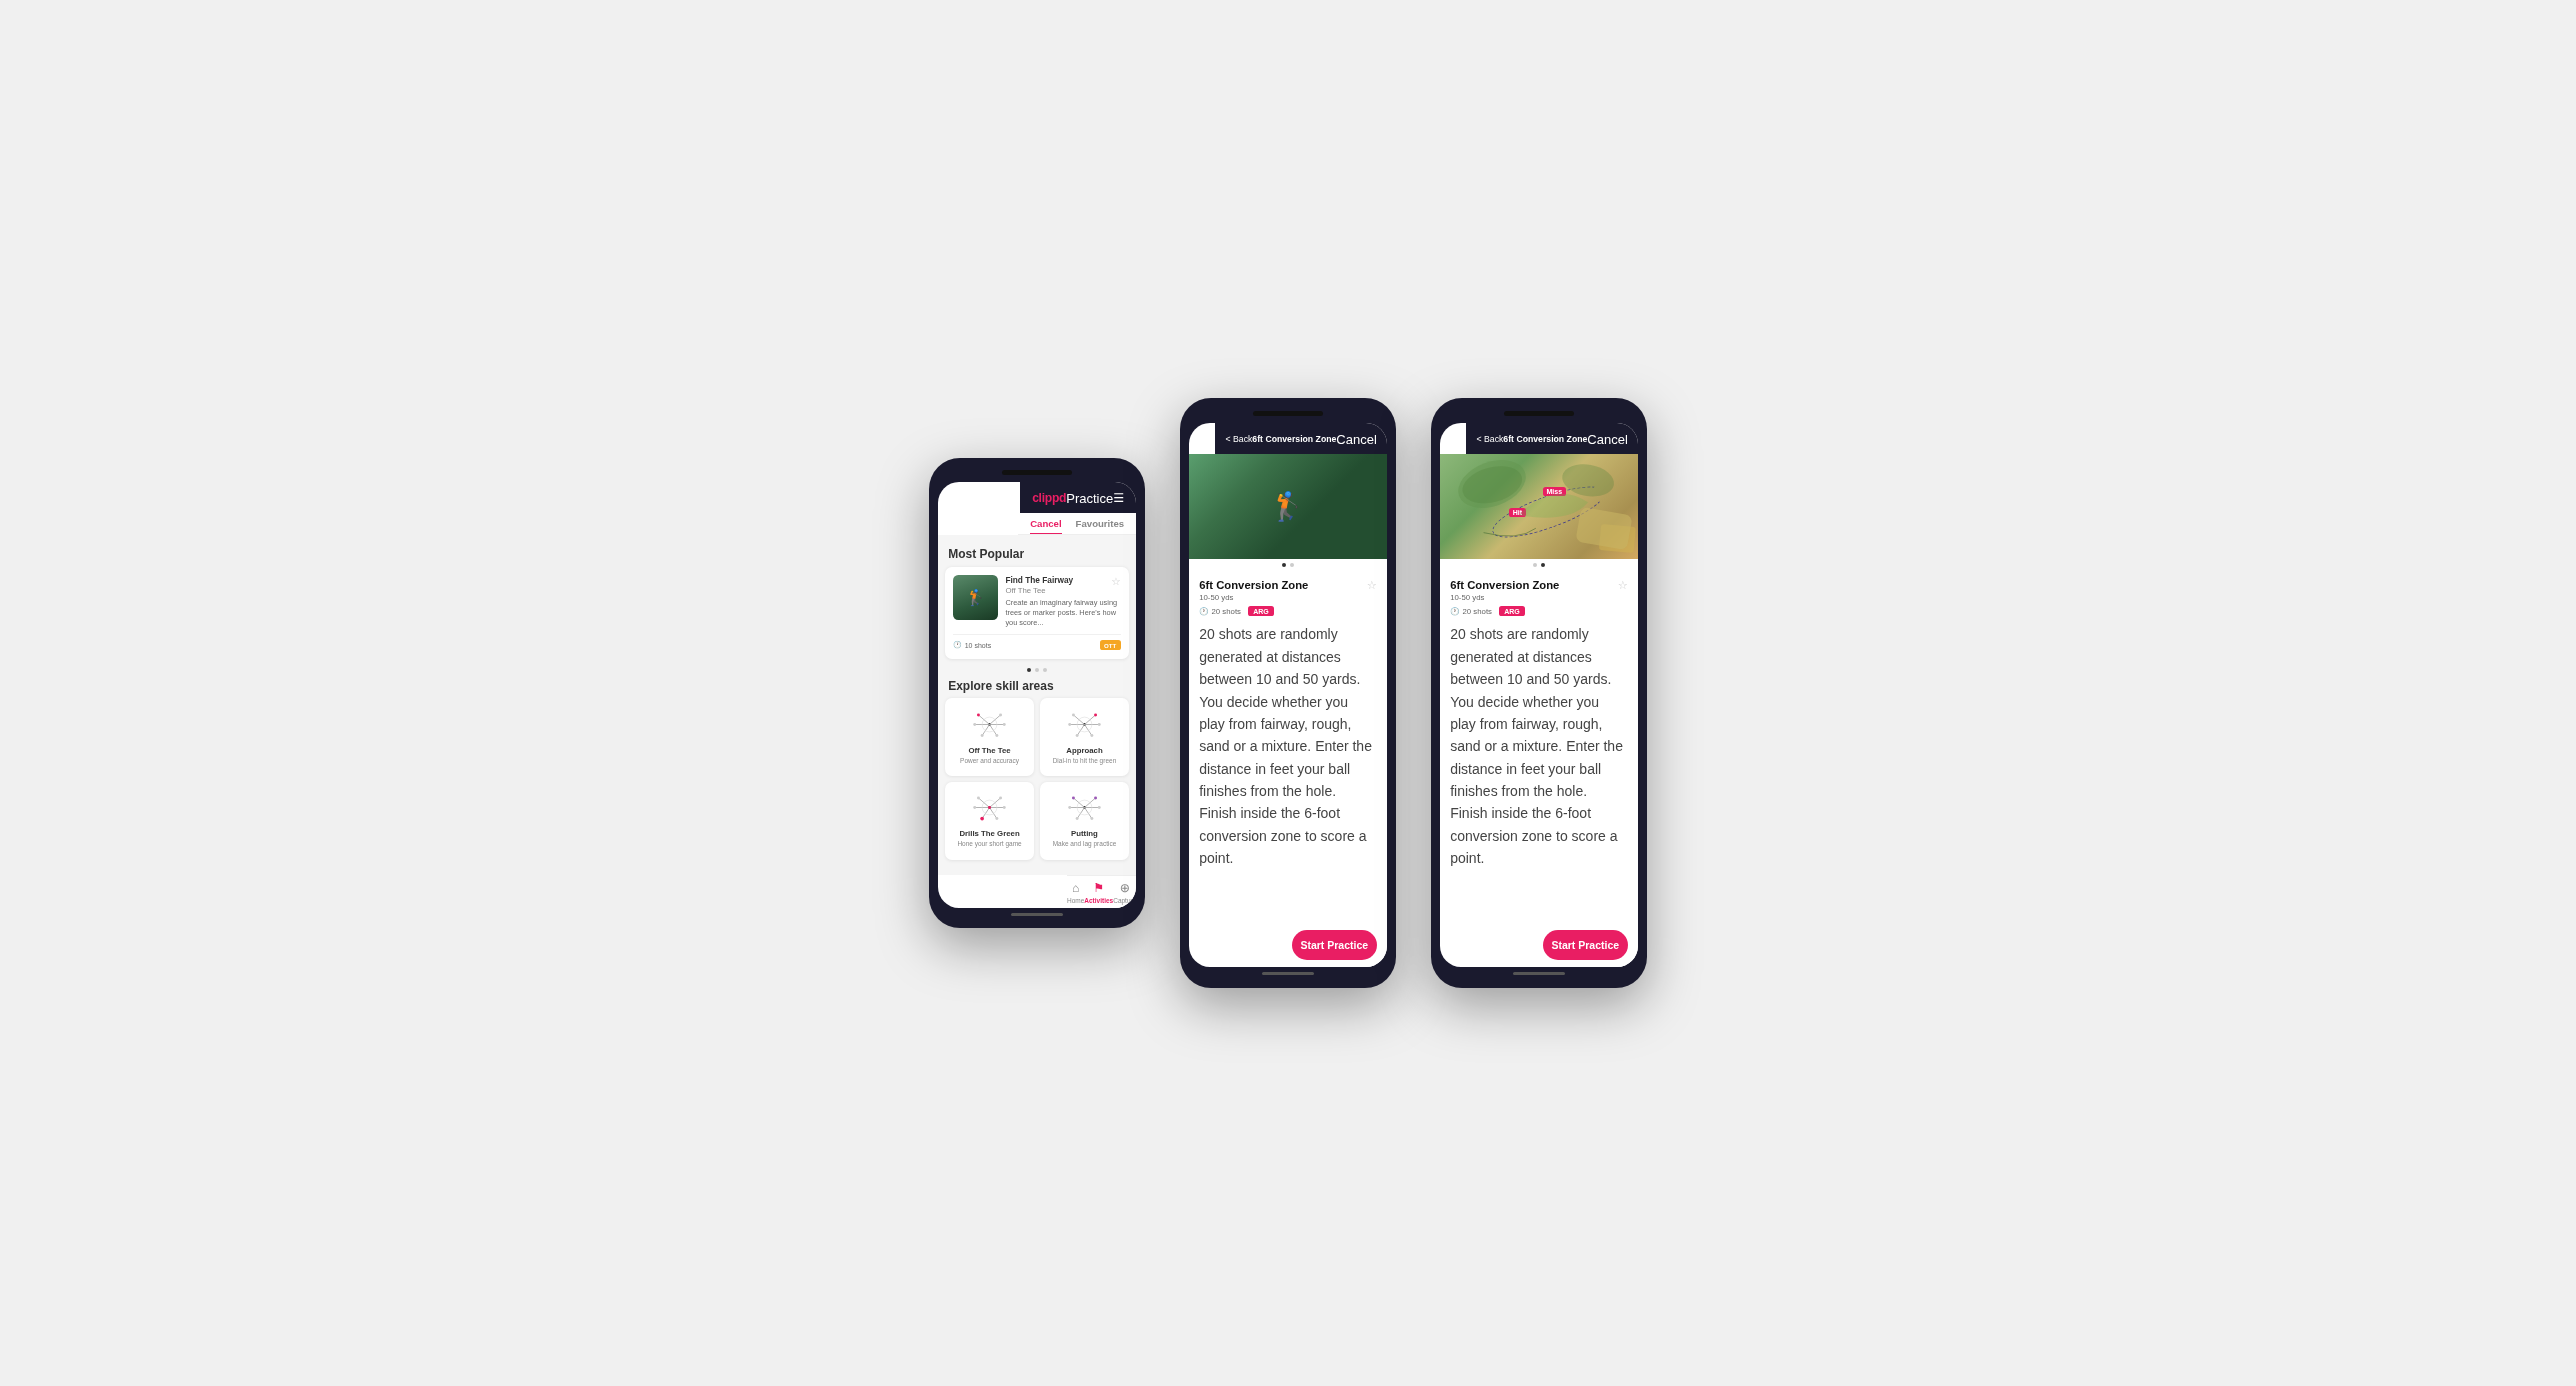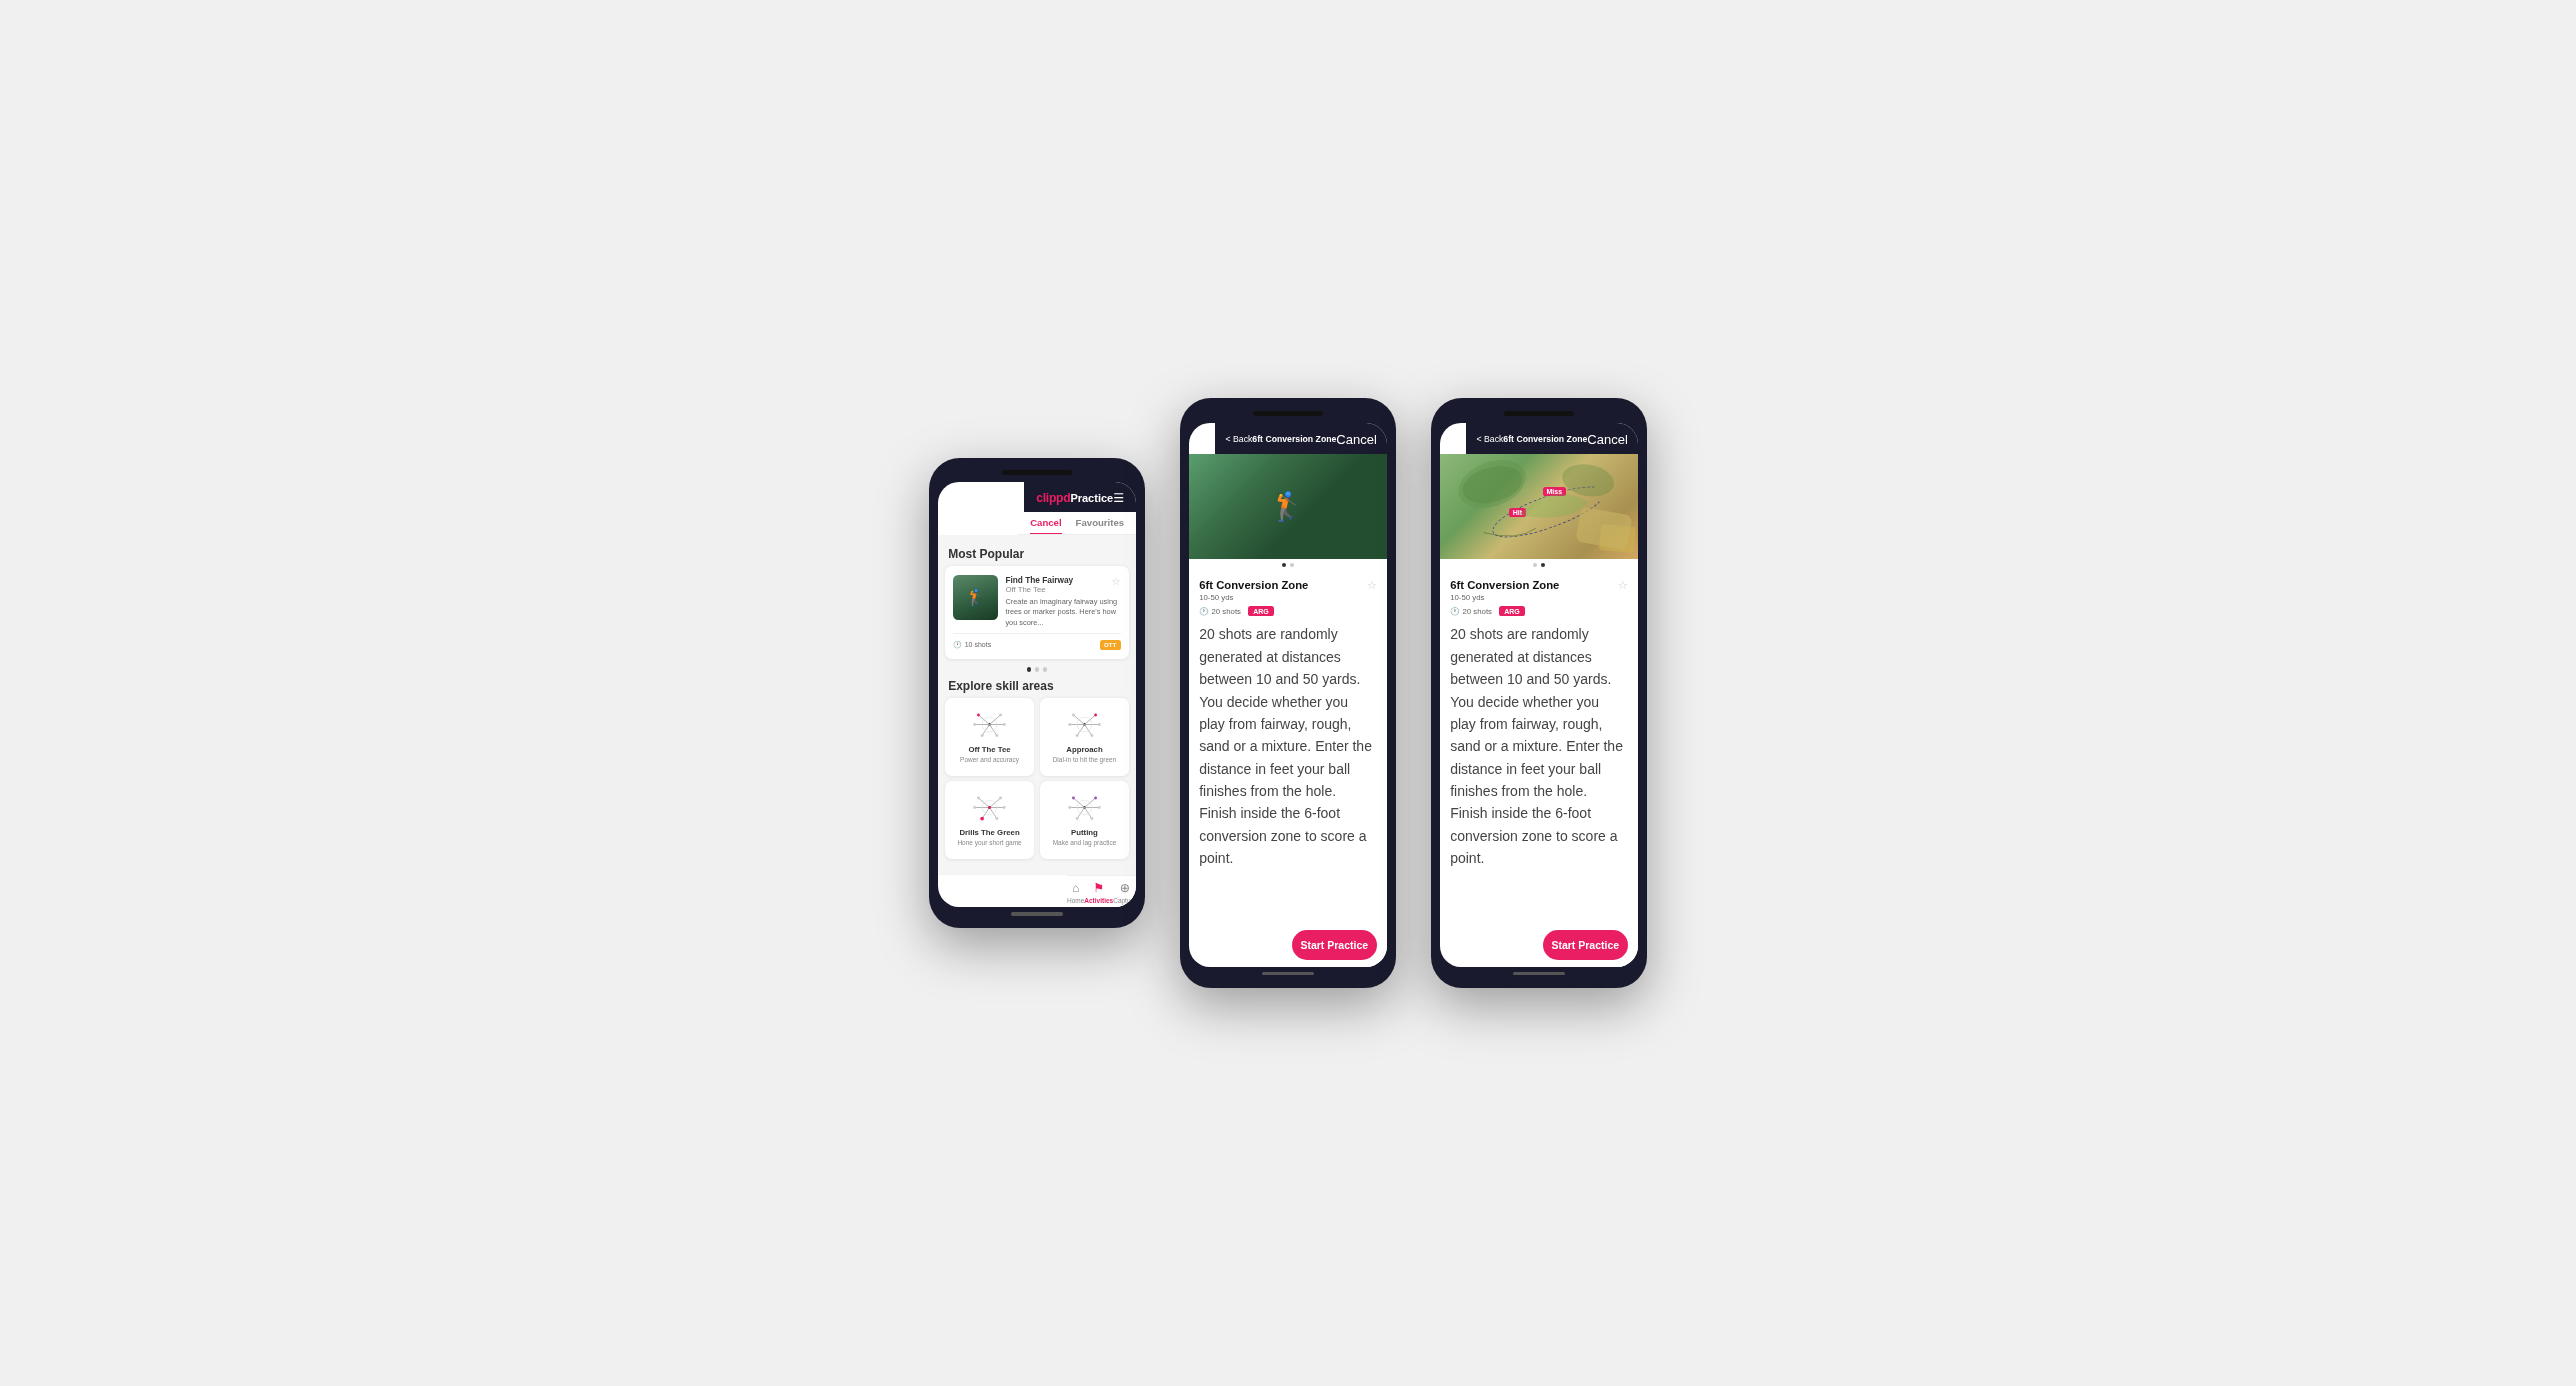--- a/index.html
+++ b/index.html
@@ -59,22 +59,22 @@
       align-items: center;
     }
     .p1-logo {
       color: #e91e63;
       font-weight: 800;
       font-size: 12.2px;
       letter-spacing: -0.3px;
     }
     .p1-header-title {
       color: #fff;
-      font-size: 11px;
-      font-weight: 700;
+      font-size: 13px;
+      font-weight: 400;
     }
     .p1-menu-icon {
       color: #fff;
       font-size: 12.2px;
     }
     .p1-tabs {
       display: flex;
       padding: 5.2px 12.2px 0;
       background: #fff;
       border-bottom: 0.9px solid #eee;

